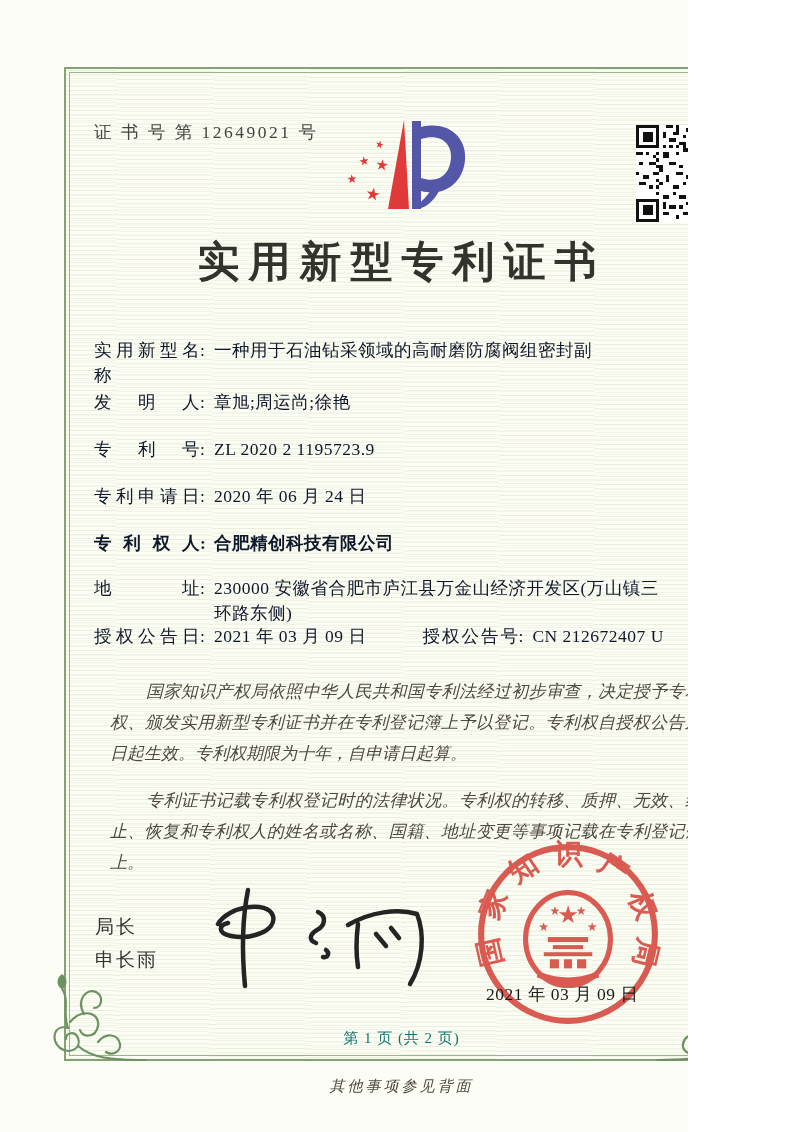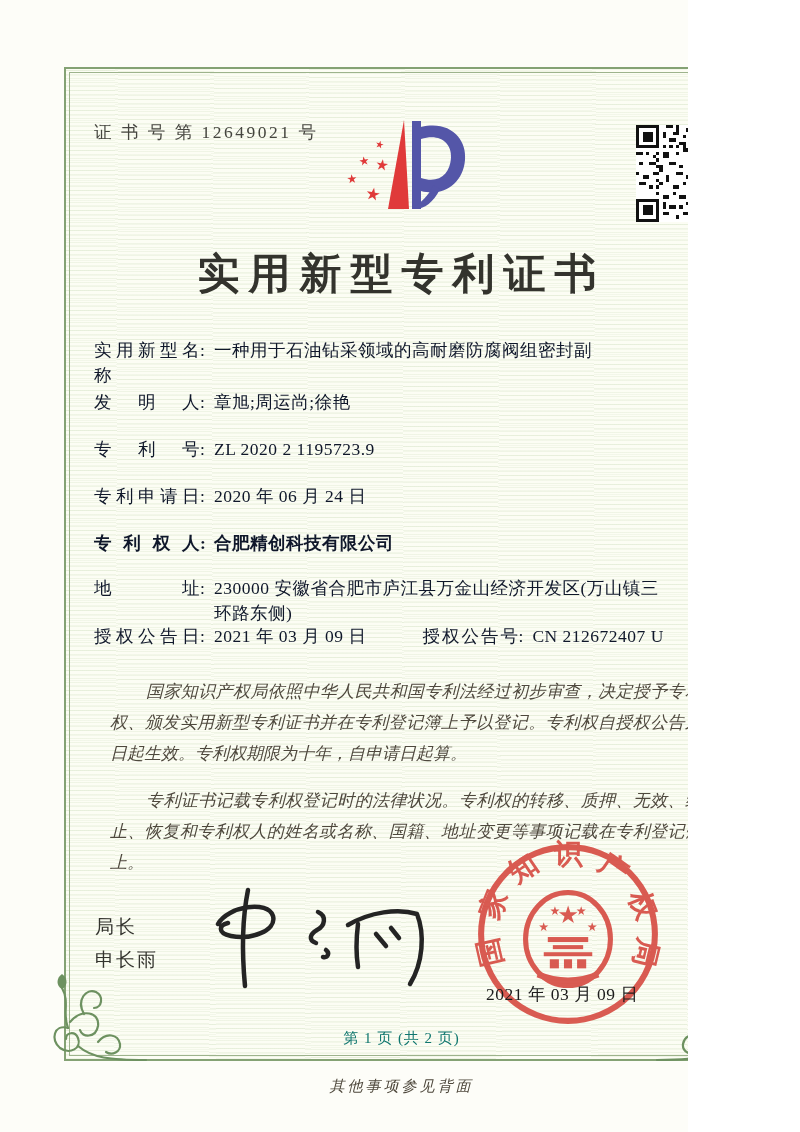--- a/index.html
+++ b/index.html
@@ -16,21 +16,21 @@
       repeating-linear-gradient(0.6deg, rgba(163,193,137,0.14) 0 1px, rgba(0,0,0,0) 1px 4px),
       repeating-linear-gradient(-0.6deg, rgba(163,193,137,0.10) 0 1px, rgba(0,0,0,0) 1px 5px),
       #fcfdf4;
   }
   .frame::after{
     content:'';position:absolute;inset:3px;border:1px solid #9db38c;pointer-events:none;
   }
   .abs{position:absolute;}
   .cert-no{left:94px;top:120px;font-size:17.5px;letter-spacing:2.5px;color:#45453f;}
   .title{
-    left:64px;top:246px;width:675px;text-align:center;
+    left:64px;top:234px;width:675px;text-align:center;
     font-size:42px;font-weight:bold;letter-spacing:9px;color:#33332d;
   }
   .frow{left:94px;width:630px;font-size:17.5px;line-height:25px;letter-spacing:0.5px;color:#0f172a;}
   .flabel{display:inline-block;width:106px;text-align:justify;text-align-last:justify;vertical-align:top;}
   .fcolon{display:inline-block;width:14px;vertical-align:top;}
   .fvalue{display:inline-block;vertical-align:top;}
   .r-name{top:338px;}
   .r-inventor{top:390px;}
   .r-patentno{top:437px;}
   .r-filing{top:484px;}

